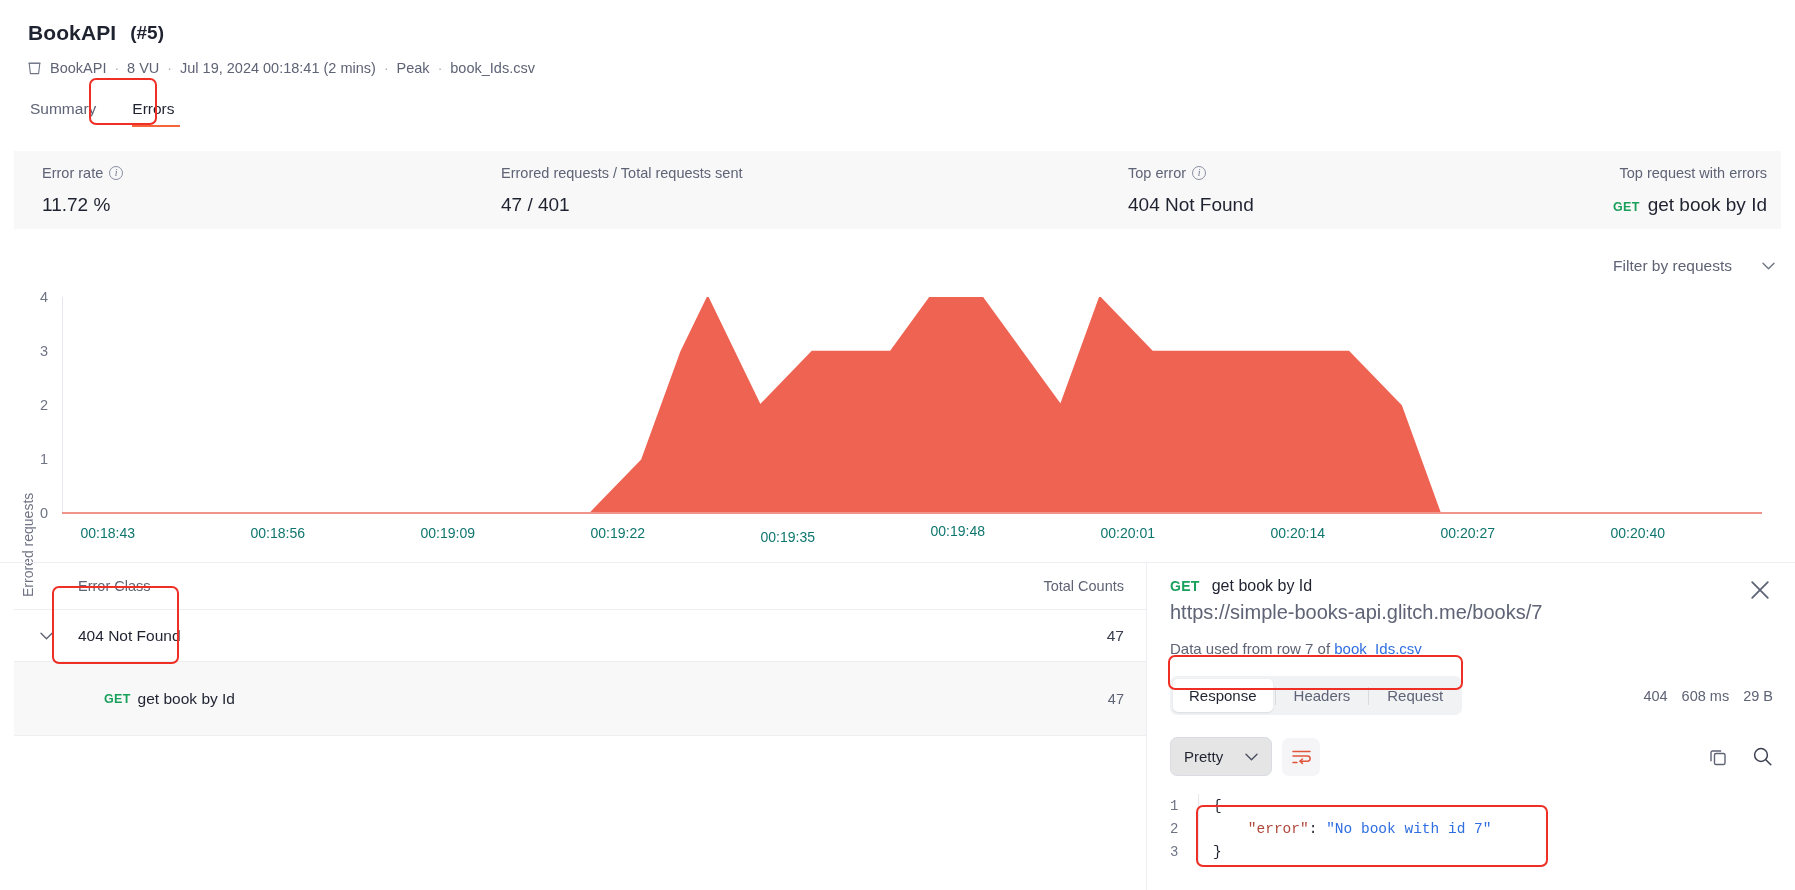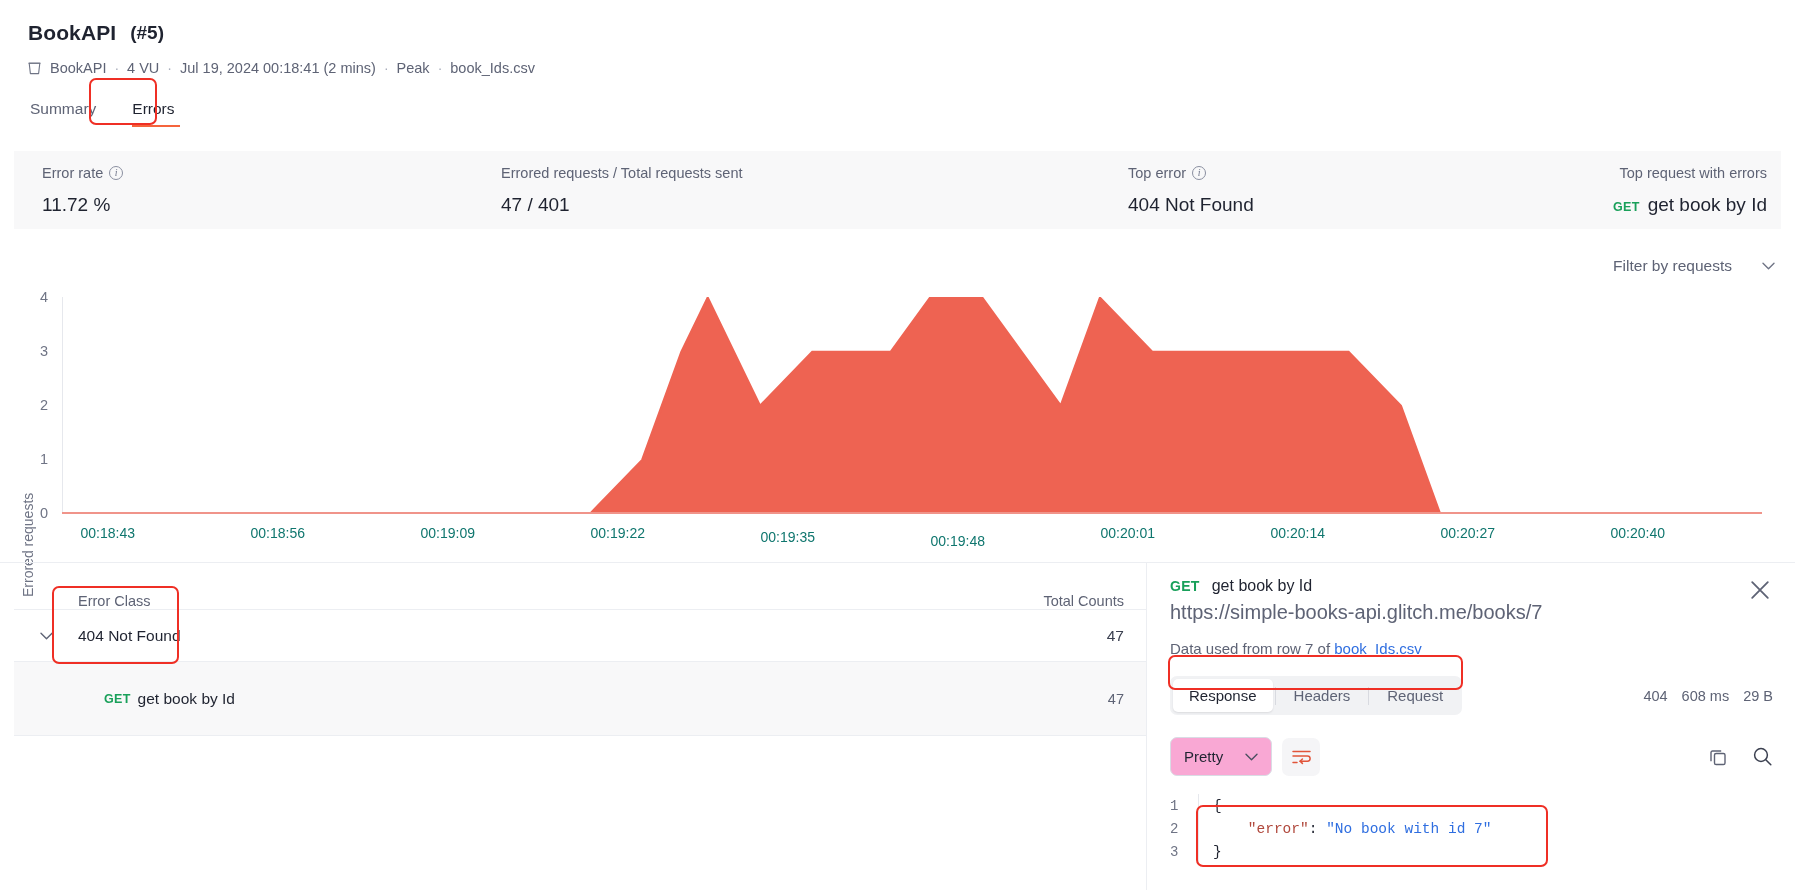--- a/index.html
+++ b/index.html
@@ -104,21 +104,21 @@
   }
   .ytick { position: absolute; font-size: 14.5px; color: #6f7485; text-align: right; width: 22px; }
   .xtick { position: absolute; font-size: 14px; color: #0f766e; text-align: right; width: 110px; }
   .axis-v { position: absolute; left: 62px; top: 0; width: 1px; height: 216px; background: #e6e8ed; }
   .axis-h { position: absolute; left: 62px; top: 216px; width: 1700px; height: 1px; background: #eceef2; }
 
   
   .bottom { position: absolute; left: 0; top: 562px; width: 1795px; height: 328px; border-top: 1px solid #eceef2; }
   .table-pane { position: absolute; left: 14px; top: 0; width: 1132px; }
   .thead {
-    display: flex; align-items: flex-end; height: 47px;
+    display: flex; align-items: center; height: 47px;
     border-bottom: 1px solid #eceef2; padding: 0 22px 0 0;
   }
   .th { font-size: 14.5px; color: #5e6375; }
   .th-left { padding-left: 64px; }
   .th-right { margin-left: auto; }
   .trow {
     display: flex; align-items: center; height: 52px;
     border-bottom: 1px solid #eceef2; padding-right: 22px; cursor: pointer;
   }
   .caret-btn {
@@ -154,21 +154,21 @@
   .seg {
     font-size: 15px; color: #5e6375; background: none; border: none; cursor: pointer;
     padding: 8px 16px; border-radius: 5px; font-family: "Liberation Sans", sans-serif;
   }
   .seg.active { background: #fff; color: #1f2330; box-shadow: 0 1px 2px rgba(20,24,40,.10); }
   .seg-sep { width: 1px; height: 18px; background: #d8dae0; align-self: center; }
   .resp-meta { margin-left: auto; display: flex; gap: 14px; font-size: 14.5px; color: #5e6375; }
   .tool-row { display: flex; align-items: center; margin-top: 22px; }
   .select {
     display: flex; align-items: center; gap: 22px;
-    background: #f9a8d4; border: 1px solid #d9dce4; border-radius: 7px;
+    background: #e5e5e5; border: 1px solid #d9dce4; border-radius: 7px;
     padding: 10px 13px; font-size: 15px; color: #1f2330; cursor: pointer;
   }
   .icon-btn-sq {
     width: 38px; height: 38px; margin-left: 10px; background: #f5f5f7; border: none;
     border-radius: 7px; cursor: pointer; display: flex; align-items: center; justify-content: center;
   }
   .tool-right { margin-left: auto; display: flex; gap: 24px; align-items: center; }
   .icon-btn { background: none; border: none; cursor: pointer; display: flex; align-items: center; }
   .code-block { margin-top: 18px; font-family: "Liberation Mono", monospace; font-size: 14.5px; }
   .code-line { display: flex; align-items: center; height: 23px; }
@@ -191,21 +191,21 @@
 
     <div class="meta-row">
       <span>
         <svg class="trash-icon" viewBox="0 0 13 14" fill="none" stroke="#6f7485" stroke-width="1.1" stroke-linejoin="round">
           <path d="M1.2 2.2h10.6L10.6 12.6H2.4z"></path>
             <path d="M.5 2.2h12"></path>
         </svg>
       </span>
       <span>BookAPI</span>
       <span class="dot">·</span>
-      <span>4 VU</span>
+      <span>8 VU</span>
       <span class="dot">·</span>
       <span>Jul 19, 2024 00:18:41 (2 mins)</span>
       <span class="dot">·</span>
       <span>Peak</span>
       <span class="dot">·</span>
       <span>book_Ids.csv</span>
     </div>
 
     <div class="tabs">
       <button class="tab">Summary</button>
@@ -275,21 +275,21 @@
           <path d="M18.0 217.0 L109.5 217.0 L188.0 217.0 L279.5 217.0 L358.0 217.0 L449.5 217.0 L528.0 217.0 L580.3 163.0 L619.5 55.0 L645.7 1.0 L698.0 109.0 L750.3 55.0 L789.5 55.0 L828.8 55.0 L868.0 1.0 L920.3 1.0 L959.5 55.0 L998.8 109.0 L1038.0 1.0 L1090.3 55.0 L1129.5 55.0 L1208.0 55.0 L1286.5 55.0 L1338.8 109.0 L1378.0 217.0 L1469.5 217.0 L1548.0 217.0 L1639.5 217.0 L1639.5 217 L18.0 217 Z" fill="#ee6352" stroke="none"></path>
           <path d="M18.0 217.0 L109.5 217.0 L188.0 217.0 L279.5 217.0 L358.0 217.0 L449.5 217.0 L528.0 217.0 L580.3 163.0 L619.5 55.0 L645.7 1.0 L698.0 109.0 L750.3 55.0 L789.5 55.0 L828.8 55.0 L868.0 1.0 L920.3 1.0 L959.5 55.0 L998.8 109.0 L1038.0 1.0 L1090.3 55.0 L1129.5 55.0 L1208.0 55.0 L1286.5 55.0 L1338.8 109.0 L1378.0 217.0 L1469.5 217.0 L1548.0 217.0 L1639.5 217.0 " fill="none" stroke="#ee6352" stroke-width="2.5" vector-effect="non-scaling-stroke"></path>
           <path d="M0 216 L1700 216" stroke="#f0948a" stroke-width="2" vector-effect="non-scaling-stroke"></path>
         </svg>
 
       <div class="xtick" style="left:25px; top:228px;">00:18:43</div>
       <div class="xtick" style="left:195px; top:228px;">00:18:56</div>
       <div class="xtick" style="left:365px; top:228px;">00:19:09</div>
       <div class="xtick" style="left:535px; top:228px;">00:19:22</div>
       <div class="xtick" style="left:705px; top:232px;">00:19:35</div>
-      <div class="xtick" style="left:875px; top:236px;">00:19:48</div>
+      <div class="xtick" style="left:875px; top:226px;">00:19:48</div>
       <div class="xtick" style="left:1045px; top:228px;">00:20:01</div>
       <div class="xtick" style="left:1215px; top:228px;">00:20:14</div>
       <div class="xtick" style="left:1385px; top:228px;">00:20:27</div>
       <div class="xtick" style="left:1555px; top:228px;">00:20:40</div>
     </div>
   </div>
 
   <div class="bottom">
 
     <div class="table-pane">

